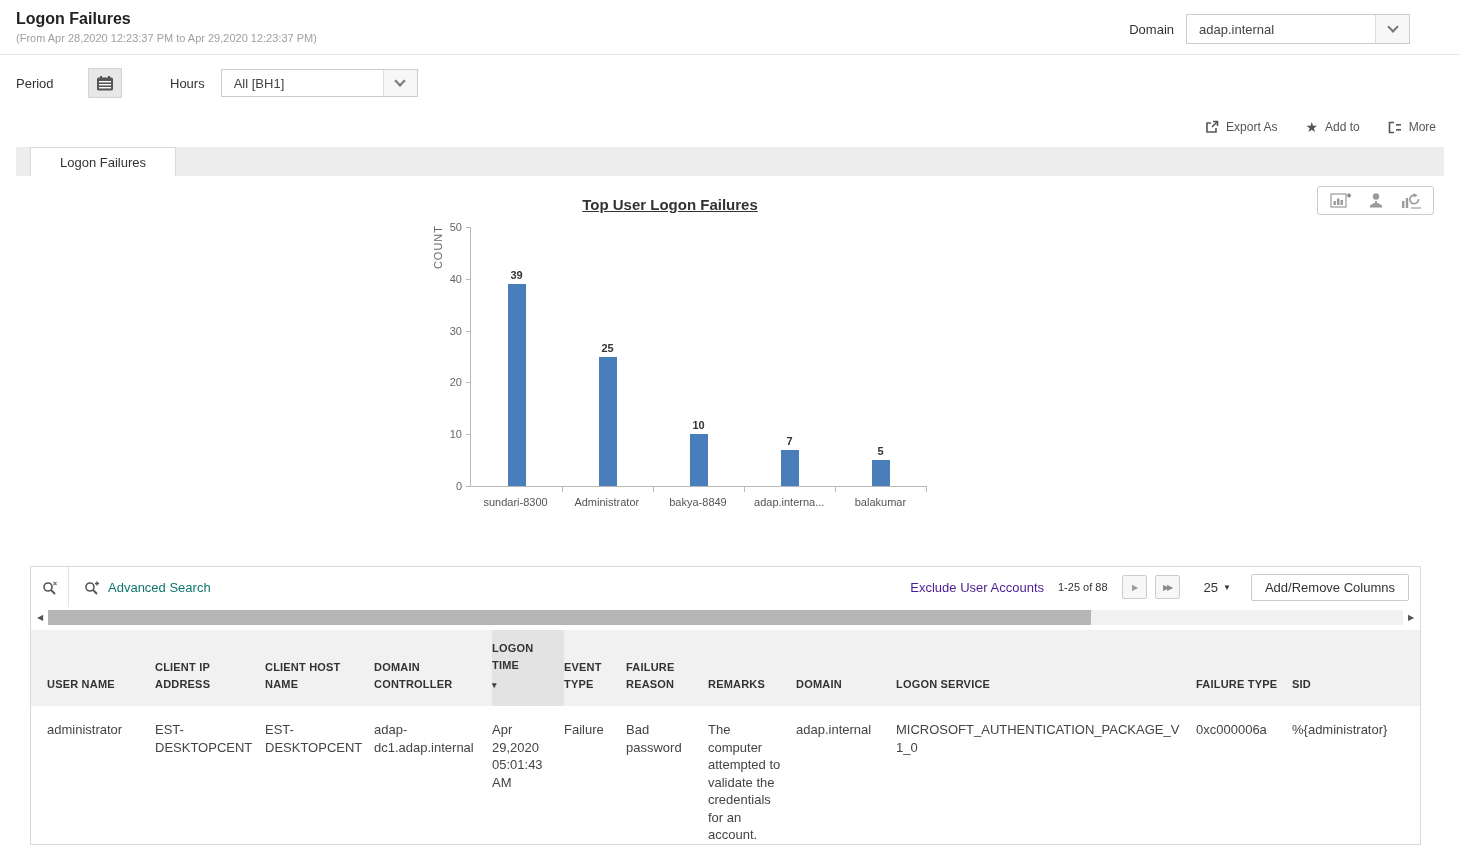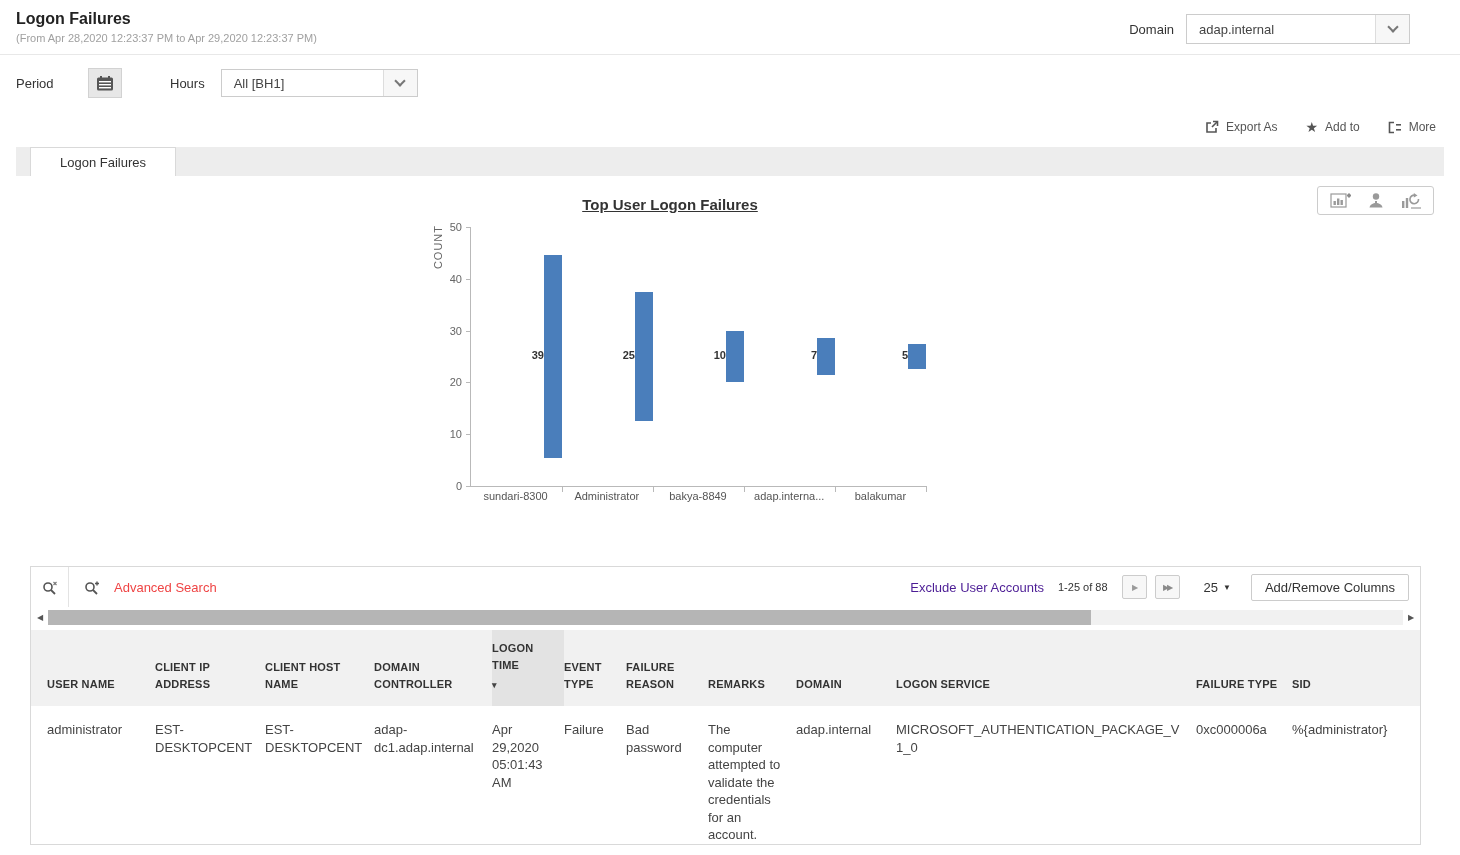--- a/index.html
+++ b/index.html
@@ -56,35 +56,35 @@
   .chart-tools svg { display:block; }
 
   .chart { position:relative; margin:14px 0 0 470px; width:456px; }
   .plot { position:relative; height:260px; border-left:1px solid #b9b9b9; border-bottom:1px solid #b9b9b9; }
   .ylabel { position:absolute; left:-39px; top:-2px; font-size:11px; color:#666;
             writing-mode:vertical-rl; transform:rotate(180deg); letter-spacing:1px; }
   .ytick { position:absolute; left:0; width:0; height:0; }
   .ytick .t-mark { position:absolute; left:-5px; top:0; width:5px; border-top:1px solid #b9b9b9; }
   .ytick .t-lab { position:absolute; right:9px; top:-6px; font-size:11px; color:#666; text-align:right; width:24px; }
   .bars { position:absolute; left:0; top:0; right:0; bottom:0; display:flex; }
-  .bar-cell { flex:1; position:relative; display:flex; flex-direction:row;
+  .bar-cell { flex:1; position:relative; display:flex; flex-direction:column;
               justify-content:flex-end; align-items:center; }
   .bar-cell::after { content:''; position:absolute; right:-1px; bottom:-6px; height:6px;
                      border-right:1px solid #b9b9b9; }
   .bar-value { font-size:11px; font-weight:700; color:#333; margin-bottom:3px; }
   .bar { width:18px; }
-  .xlabels { display:flex; margin-top:3px; }
+  .xlabels { display:flex; margin-top:9px; }
   .xlabel { flex:1; text-align:center; font-size:11px; color:#555; }
 
   
   .table-panel { margin:15px 39px 0 30px; border:1px solid #d9d9d9; background:#fff; }
   .table-toolbar { height:40px; display:flex; align-items:center; }
   .search-cell { width:38px; height:40px; display:flex; align-items:center; justify-content:center;
                  border-right:1px solid #e3e3e3; }
-  .adv-search { display:flex; align-items:center; gap:14px; padding-left:15px; font-size:13px; color:#ef4444; }
+  .adv-search { display:flex; align-items:center; gap:8px; padding-left:15px; font-size:13px; color:#0f766e; }
   .toolbar-spacer { flex:1; }
   .exclude-link { font-size:13px; color:#4c1d95; margin-right:14px; cursor:pointer; }
   .range-text { font-size:11px; color:#333; margin-right:14px; }
   .pager-btn { width:25px; height:24px; border:1px solid #ccc; background:#f7f7f7; border-radius:2px;
                display:flex; align-items:center; justify-content:center; margin-right:8px;
                font-size:8px; color:#8a8a8a; letter-spacing:-2px; }
   .pager-btn.first { color:#9a9a9a; }
   .page-size { display:flex; align-items:center; gap:5px; font-size:13px; color:#333; margin:0 20px 0 16px; }
   .mini-arrow { font-size:8px; color:#333; }
   .add-remove-btn { border:1px solid #ccc; background:#fff; border-radius:2px; height:27px;

